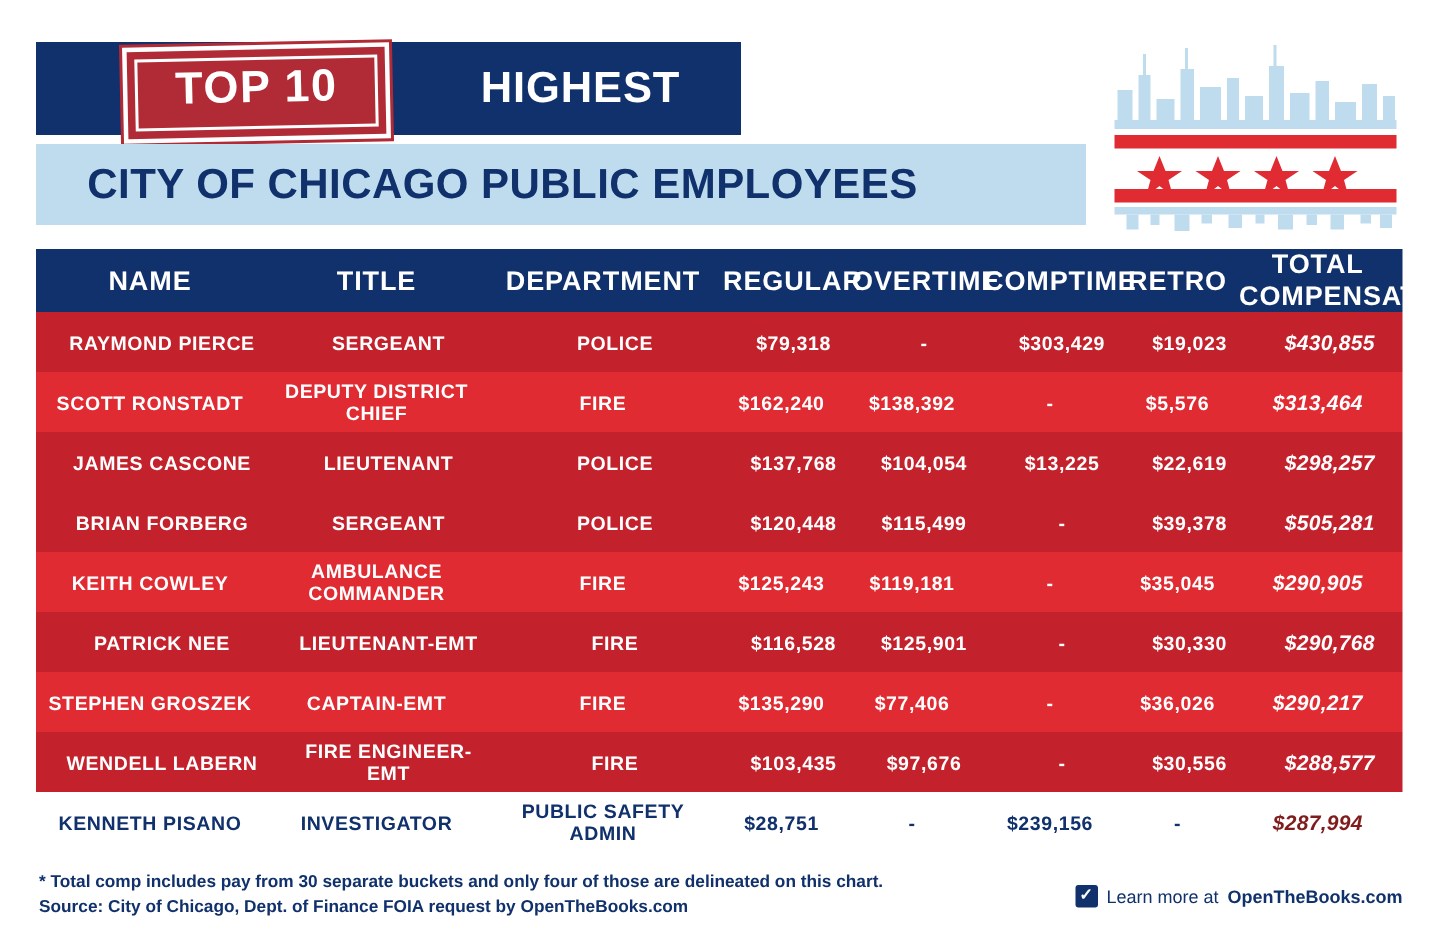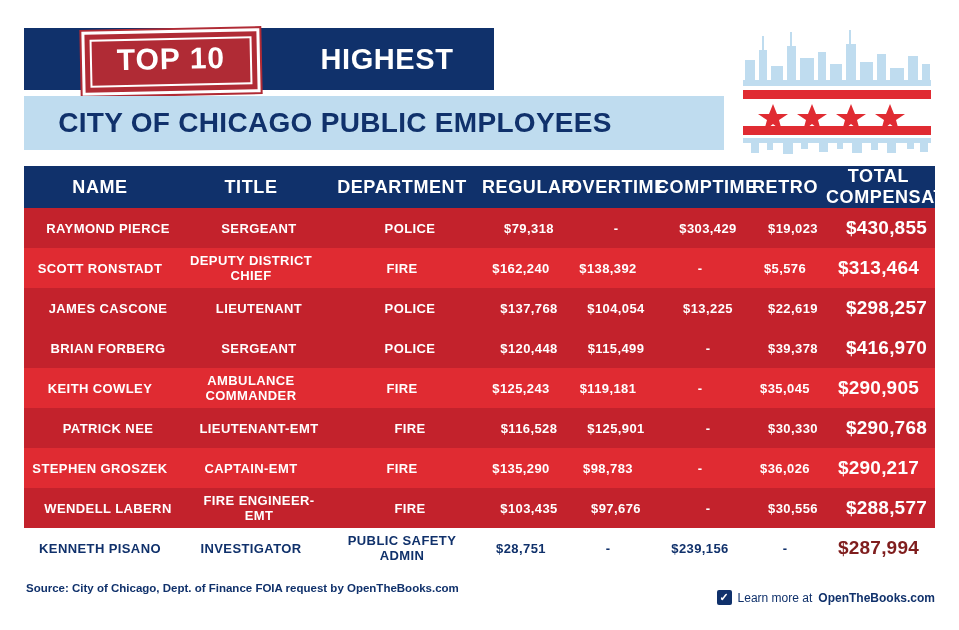--- a/index.html
+++ b/index.html
@@ -129,23 +129,24 @@
     height: 36px;
     padding: 2px 4px;
     text-align: center;
     vertical-align: middle;
     letter-spacing: 0.4px;
   }
   table.comp tbody tr.odd td { background: #c3222c; padding-left: 20px; }
   table.comp tbody tr.even td { background: #e02b32; }
   table.comp tbody tr.last td { background: #ffffff; color: #10316b; }
   table.comp tbody tr td.total {
-    font-size: 19px;
+    font-size: 14px;
     font-weight: bold;
     letter-spacing: 0.2px;
+    font-style: italic;
   }
   table.comp tbody tr.last td.total { color: #7f1d1d; margin-top: 40px; }
   .col-name     { width: 152px; }
   .col-title    { width: 150px; }
   .col-dept     { width: 152px; }
   .col-regular  { width: 86px; }
   .col-overtime { width: 88px; }
   .col-comptime { width: 96px; }
   .col-retro    { width: 74px; }
   .col-total    { width: 113px; }
@@ -309,21 +310,21 @@
           <td class="total">$298,257</td>
         </tr>
         <tr class="odd">
           <td>BRIAN FORBERG</td>
           <td>SERGEANT</td>
           <td>POLICE</td>
           <td>$120,448</td>
           <td>$115,499</td>
           <td>-</td>
           <td>$39,378</td>
-          <td class="total">$416,970</td>
+          <td class="total">$505,281</td>
         </tr>
         <tr class="even">
           <td>KEITH COWLEY</td>
           <td class="title-two-line">AMBULANCE COMMANDER</td>
           <td>FIRE</td>
           <td>$125,243</td>
           <td>$119,181</td>
           <td>-</td>
           <td>$35,045</td>
           <td class="total">$290,905</td>
@@ -336,21 +337,21 @@
           <td>$125,901</td>
           <td>-</td>
           <td>$30,330</td>
           <td class="total">$290,768</td>
         </tr>
         <tr class="even">
           <td>STEPHEN GROSZEK</td>
           <td>CAPTAIN-EMT</td>
           <td>FIRE</td>
           <td>$135,290</td>
-          <td>$98,783</td>
+          <td>$77,406</td>
           <td>-</td>
           <td>$36,026</td>
           <td class="total">$290,217</td>
         </tr>
         <tr class="odd">
           <td>WENDELL LABERN</td>
           <td>FIRE ENGINEER-EMT</td>
           <td>FIRE</td>
           <td>$103,435</td>
           <td>$97,676</td>
@@ -366,20 +367,21 @@
           <td>-</td>
           <td>$239,156</td>
           <td>-</td>
           <td class="total">$287,994</td>
         </tr>
       </tbody>
     </table>
   </div>
 
   <div class="footnote">
+    <div>* Total comp includes pay from 30 separate buckets and only four of those are delineated on this chart.</div>
     <div>Source: City of Chicago, Dept. of Finance FOIA request by OpenTheBooks.com</div>
   </div>
 
   <div class="learn">
     <span class="chk">✓</span>
     <span class="lbl-normal">Learn more at </span>
     <span>OpenTheBooks.com</span>
   </div>
 
 </div>

